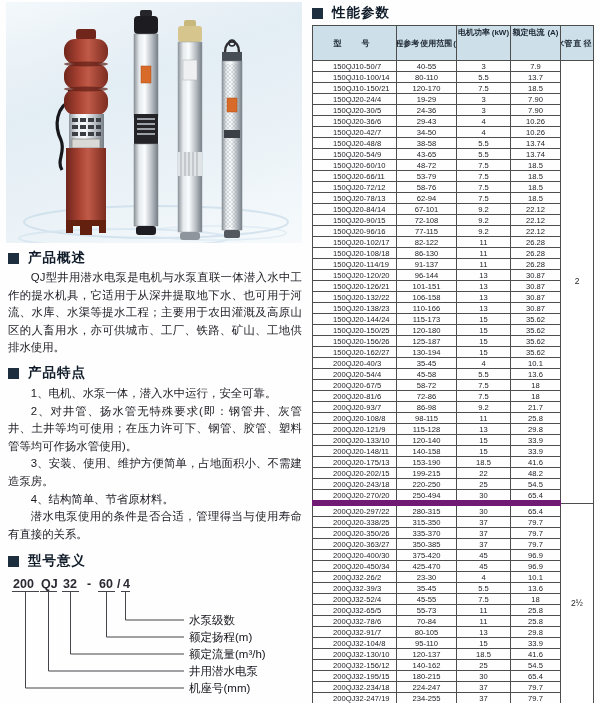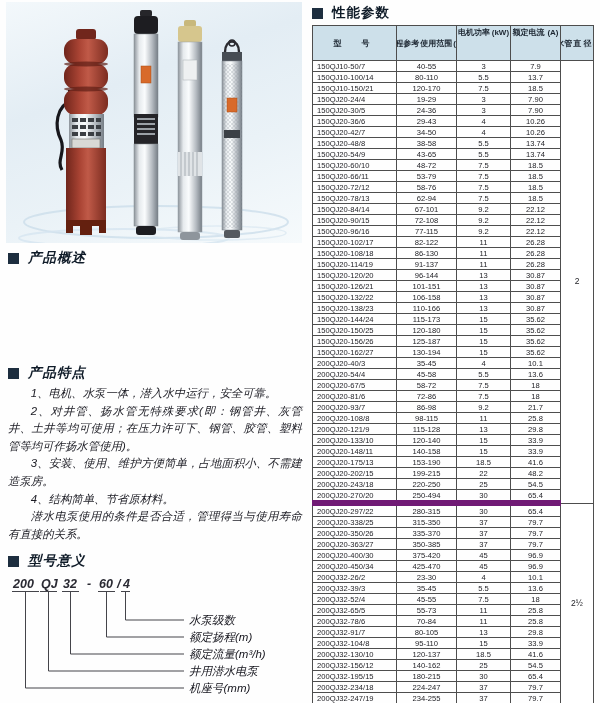--- a/index.html
+++ b/index.html
@@ -1,18 +1,18 @@
 <!DOCTYPE html>
 <html><head>
 <meta charset="utf-8">
 <style>
   html,body{margin:0;padding:0;width:600px;height:703px;background:#fff;overflow:hidden;
     font-family:"Liberation Sans","DejaVu Sans",sans-serif;}
   .page{position:relative;width:600px;height:703px;background:#fefefe;}
-  .left-col{position:absolute;left:6px;top:0;width:300px;height:703px;font-style:italic;}
+  .left-col{position:absolute;left:6px;top:0;width:300px;height:703px;}
   .right-col{position:absolute;left:312px;top:0;width:284px;height:703px;}
 
   .photo{position:absolute;left:0;top:2px;width:296px;height:241px;
     background:linear-gradient(160deg,#f3f8fb 0%,#e3edf4 35%,#eaf2f7 65%,#f6fafc 100%);}
 
   .heading{position:absolute;left:2px;display:flex;align-items:center;gap:9px;
     font-weight:bold;font-size:13.5px;color:#101c29;letter-spacing:1px;}
   .heading .bullet{width:11px;height:11px;background:#1d2e3f;flex:0 0 auto;}
 
   .body-text{position:absolute;left:2px;width:294px;font-size:11.4px;line-height:17.6px;
@@ -22,21 +22,21 @@
   .diagram{position:absolute;left:2px;top:576px;}
 
   .perf-heading{top:4px;}
   .perf-table{position:absolute;left:0;top:25px;width:282px;border-collapse:collapse;
     table-layout:fixed;}
   .perf-table th,.perf-table td{border:1px solid #4d4d4d;padding:0;text-align:center;
     color:#232328;font-size:7.6px;line-height:9px;height:10px;overflow:hidden;white-space:nowrap;}
   .perf-table thead th{background:#cde0ea;height:34px;font-weight:600;font-size:8px;color:#1d2732;}
   .perf-table thead .th-stack{display:flex;flex-direction:row;justify-content:center;gap:1px;}
   .perf-table thead .th-spread{display:flex;justify-content:space-around;height:30px;}
-  .perf-table .model{text-align:left;padding-left:4px;}
+  .perf-table .model{text-align:left;padding-left:20px;}
   .perf-table .outlet{font-size:8.5px;background:#fff;}
   .perf-table tr.group-end td{border-bottom:6px solid #701a75;}
   .lbl{font-size:11.5px;fill:#15151d;}
   .tok{font-size:12.5px;font-weight:600;fill:#2a2a33;}
 </style>
 </head>
 <body>
 
 <div class="page">
 
@@ -139,20 +139,23 @@
           <rect x="221" y="96" width="10" height="14" fill="#d86a2a" stroke="#a94c16" stroke-width="0.5"></rect>
           <rect x="218" y="128" width="16" height="8" fill="#3b4046"></rect>
           <rect x="218" y="228" width="16" height="8" rx="2" fill="#54595f"></rect>
         </g>
       </svg>
     </div>
 
     <div class="heading" style="top:249px">
       <span class="bullet"></span>
       <span>产品概述</span>
+    </div>
+    <div class="body-text" style="top:269px">
+      <p>QJ型井用潜水电泵是电机与水泵直联一体潜入水中工作的提水机具，它适用于从深井提取地下水、也可用于河流、水库、水渠等提水工程；主要用于农田灌溉及高原山区的人畜用水，亦可供城市、工厂、铁路、矿山、工地供排水使用。</p>
     </div>
 
     <div class="heading" style="top:364px">
       <span class="bullet"></span>
       <span>产品特点</span>
     </div>
     <div class="body-text" style="top:385px">
       <p>1、电机、水泵一体，潜入水中运行，安全可靠。</p>
       <p>2、对井管、扬水管无特殊要求(即：钢管井、灰管井、土井等均可使用；在压力许可下、钢管、胶管、塑料管等均可作扬水管使用)。</p>
       <p>3、安装、使用、维护方便简单，占地面积小、不需建造泵房。</p>

